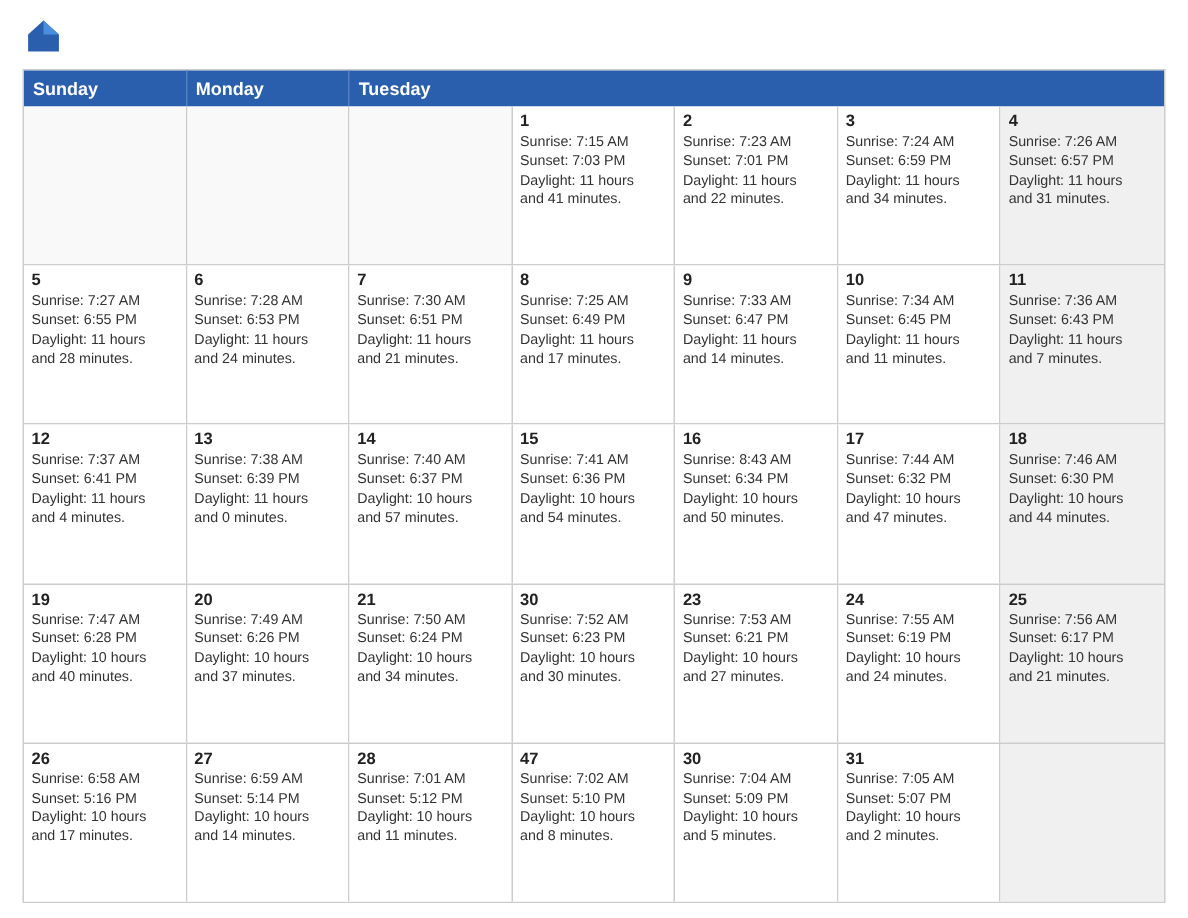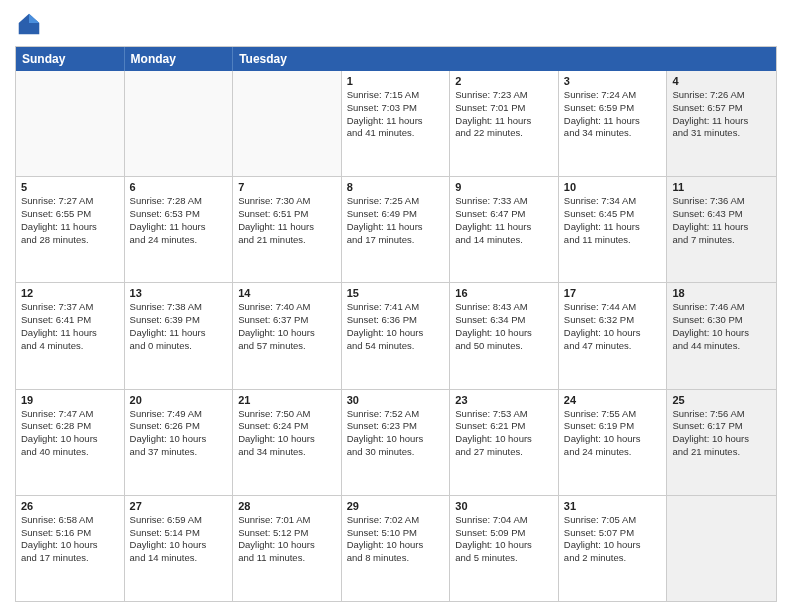--- a/index.html
+++ b/index.html
@@ -345,21 +345,21 @@
             <span class="cell-line">and 14 minutes.</span>
           </div>
           <div class="cal-cell">
             <span class="day-num">28</span>
             <span class="cell-line">Sunrise: 7:01 AM</span>
             <span class="cell-line">Sunset: 5:12 PM</span>
             <span class="cell-line">Daylight: 10 hours</span>
             <span class="cell-line">and 11 minutes.</span>
           </div>
           <div class="cal-cell">
-            <span class="day-num">29</span>
+            <span class="day-num">47</span>
             <span class="cell-line">Sunrise: 7:02 AM</span>
             <span class="cell-line">Sunset: 5:10 PM</span>
             <span class="cell-line">Daylight: 10 hours</span>
             <span class="cell-line">and 8 minutes.</span>
           </div>
           <div class="cal-cell">
             <span class="day-num">30</span>
             <span class="cell-line">Sunrise: 7:04 AM</span>
             <span class="cell-line">Sunset: 5:09 PM</span>
             <span class="cell-line">Daylight: 10 hours</span>

